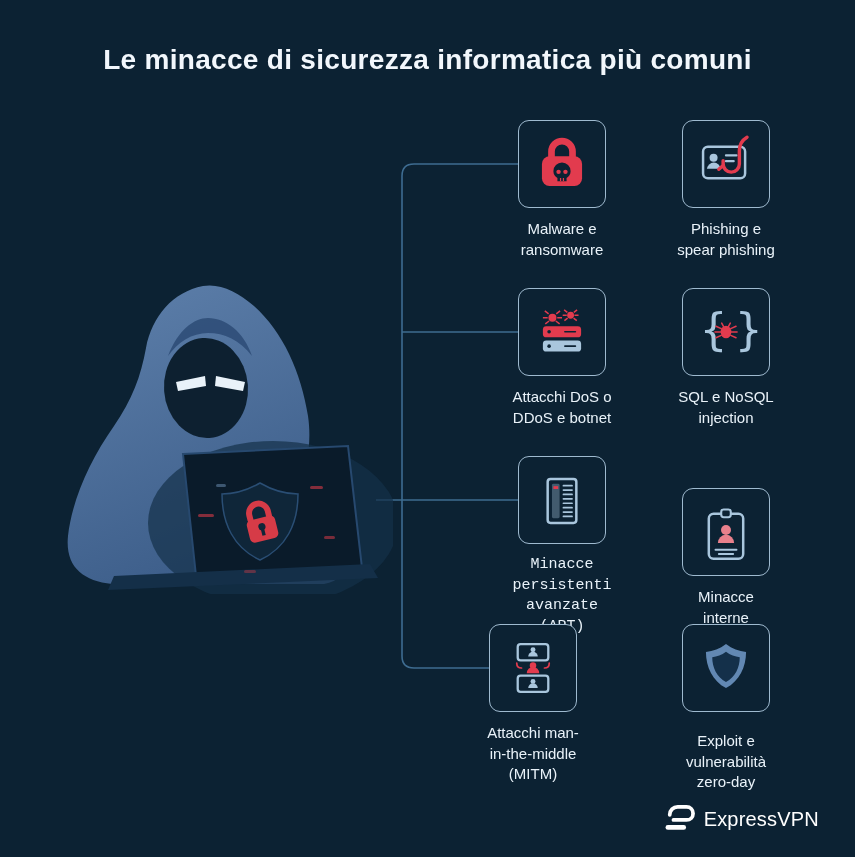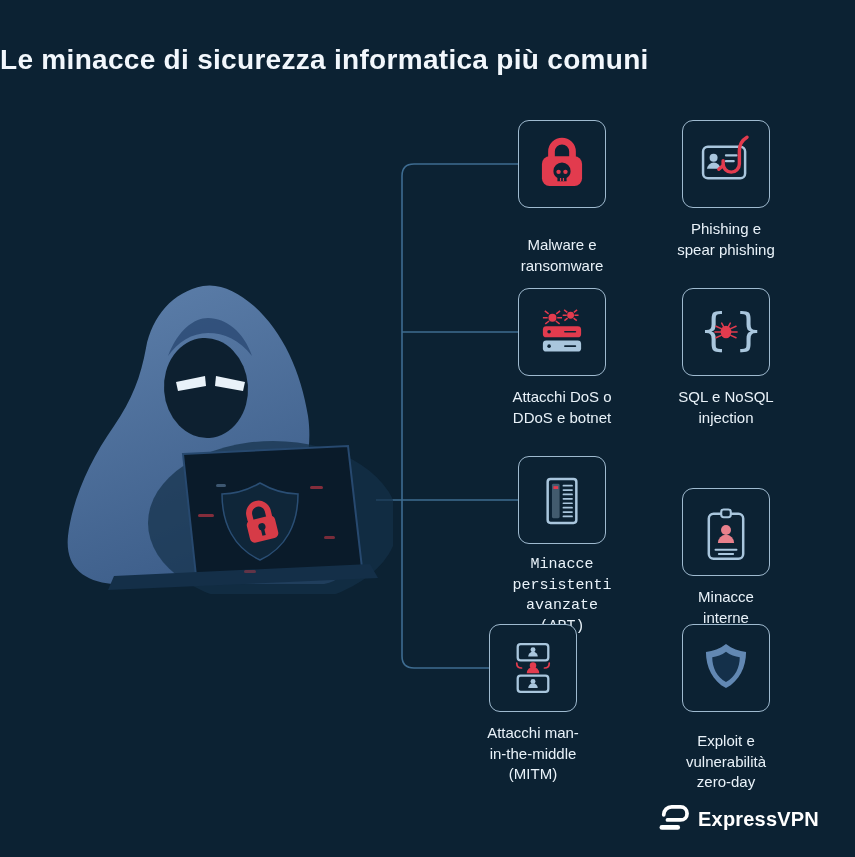--- a/index.html
+++ b/index.html
@@ -4,48 +4,48 @@
 <style>
   * { margin:0; padding:0; box-sizing:border-box; }
   html,body { background:#0C2233; }
   .stage {
     position:relative; width:855px; height:857px; margin:0 auto;
     background:#0C2233; overflow:hidden;
     font-family:"Liberation Sans", sans-serif;
   }
   .title {
     position:absolute; top:44px; left:0; width:100%;
-    color:#F2F7FC;
+    text-align:center; color:#F2F7FC;
     font-size:28px; font-weight:600; letter-spacing:.3px;
   }
   .connector-svg, .hacker-svg { position:absolute; pointer-events:none; }
   .connector-svg { left:0; top:0; }
   .hacker-svg { left:48px; top:278px; }
   .cell { position:absolute; width:150px; display:flex; flex-direction:column; align-items:center; }
-  .c0 { left:487px; top:120px;gap:16px; } .c1 { left:651px; top:120px; }
+  .c0 { left:487px; top:120px; } .c1 { left:651px; top:120px; }
   .c2 { left:487px; top:288px; } .c3 { left:651px; top:288px; }
   .c4 { left:487px; top:456px;font-family:Liberation Mono, monospace; } .c5 { left:651px; top:456px;margin-top:32px; }
   .c6 { left:458px; top:624px; } .c7 { left:651px; top:624px;gap:8px; }
   .card {
     width:88px; height:88px; border:1.5px solid #9FBACF; border-radius:11px;
     display:flex; align-items:center; justify-content:center; background:#0C2233;
   }
   .card svg { width:86px; height:86px; display:block; }
   .label {
     margin-top:11px; color:#E9F2F9; font-size:15px; line-height:1.38;
     text-align:center;
   }
   .c0 .label{width:112px} .c1 .label{width:104px} .c2 .label{width:114px}
   .c3 .label{width:102px} .c4 .label{width:112px} .c5 .label{width:84px}
   .c6 .label{width:108px} .c7 .label{width:112px}
   .brand {
     position:absolute; right:36px; bottom:24px;
     display:flex; align-items:center; gap:9px;
   }
-  .brand-name { color:#FFFFFF; font-size:20px; font-weight:700; letter-spacing:.2px; }
+  .brand-name { color:#FFFFFF; font-size:20px; font-weight:400; letter-spacing:.2px; }
 </style>
 </head>
 <body>
 
 <div class="stage">
 
   <div class="title">Le minacce di sicurezza informatica più comuni</div>
 
   <svg class="connector-svg" width="855" height="857" viewBox="0 0 855 857">
     <g fill="none" stroke="#3E6C91" stroke-width="1.6">

